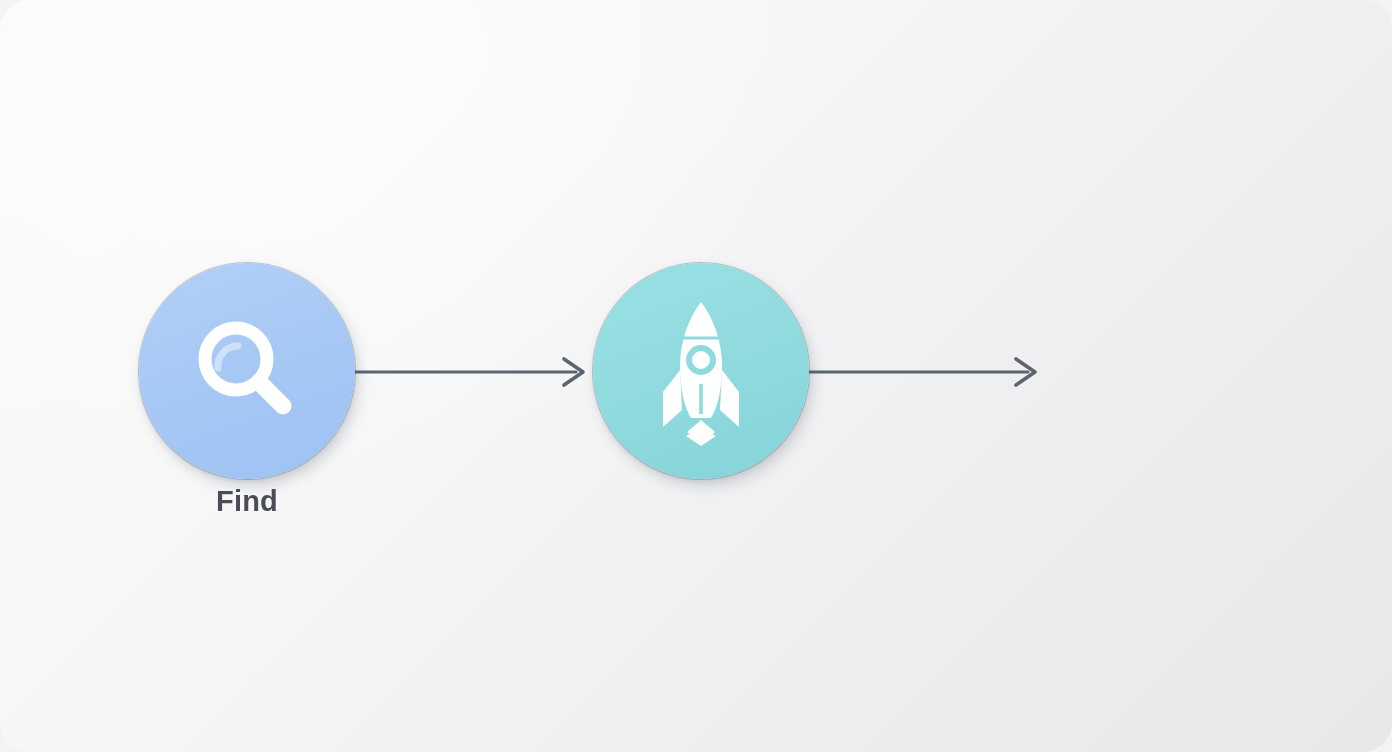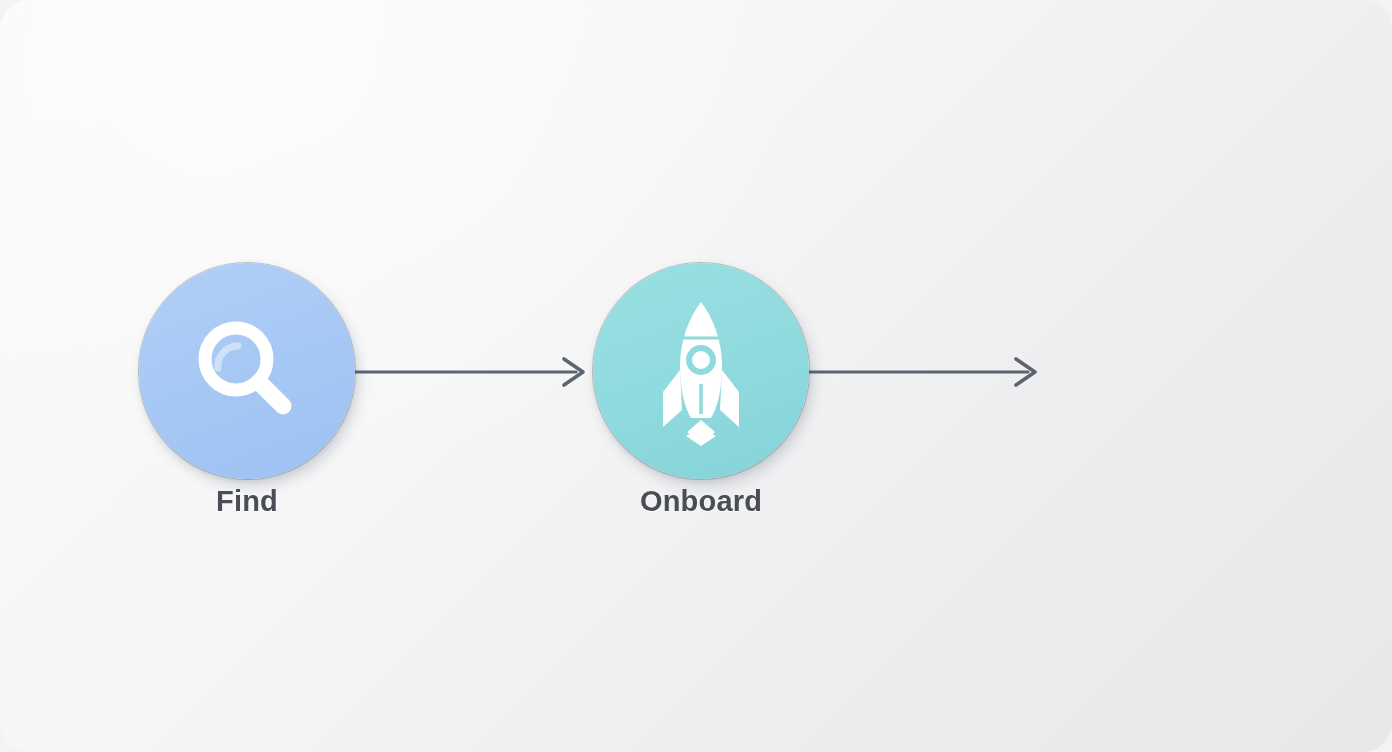--- a/index.html
+++ b/index.html
@@ -137,18 +137,17 @@
           <line x1="38" y1="42" x2="74" y2="42" stroke="#8fdade" stroke-width="3"></line>
 
           <circle cx="56" cy="64" r="12" fill="none" stroke="#8fdade" stroke-width="6"></circle>
 
           <line x1="56" y1="88" x2="56" y2="118" stroke="#8fdade" stroke-width="3.5"></line>
 
           <path d="M56 124 L42 136 L49 142 L56 134 L63 142 L70 136 Z" fill="#ffffff"></path>
           <path d="M56 132 L41 140 L56 150 L71 140 Z" fill="#ffffff"></path>
         </svg>
       </div>
-      <div class="node-label">Onboard</div>
     </div>
 
 
   </div>
 </div>
 
 </body></html>

